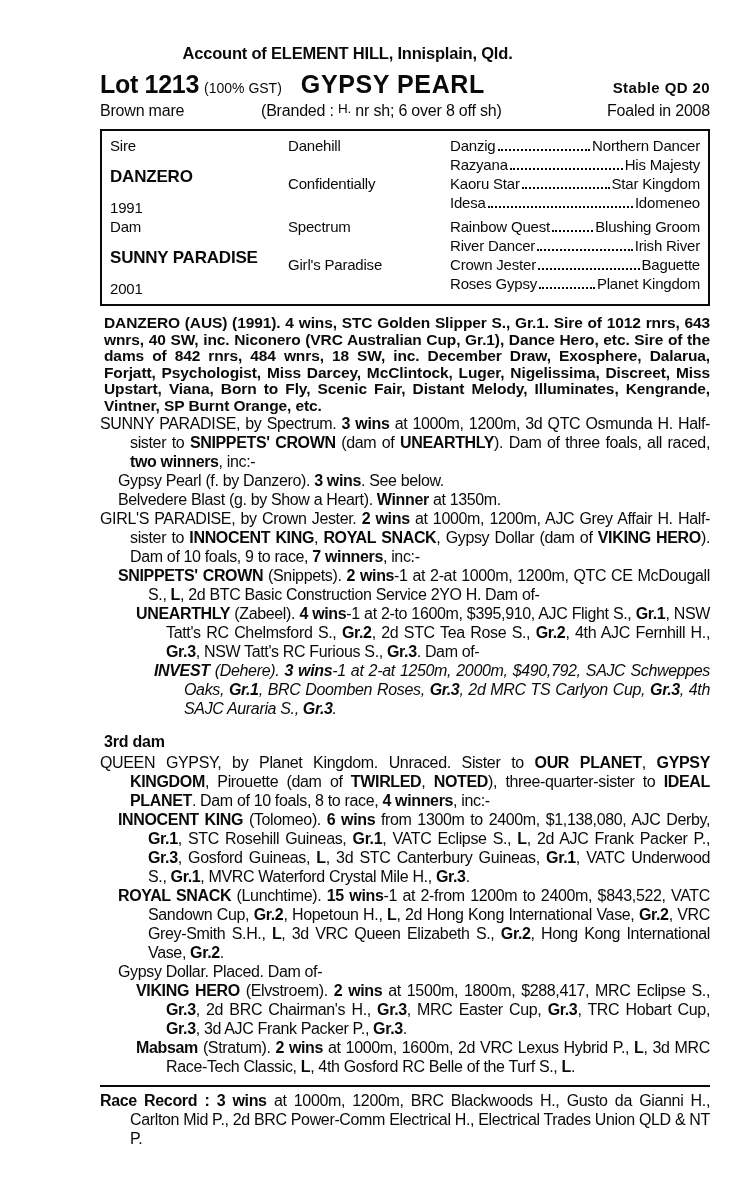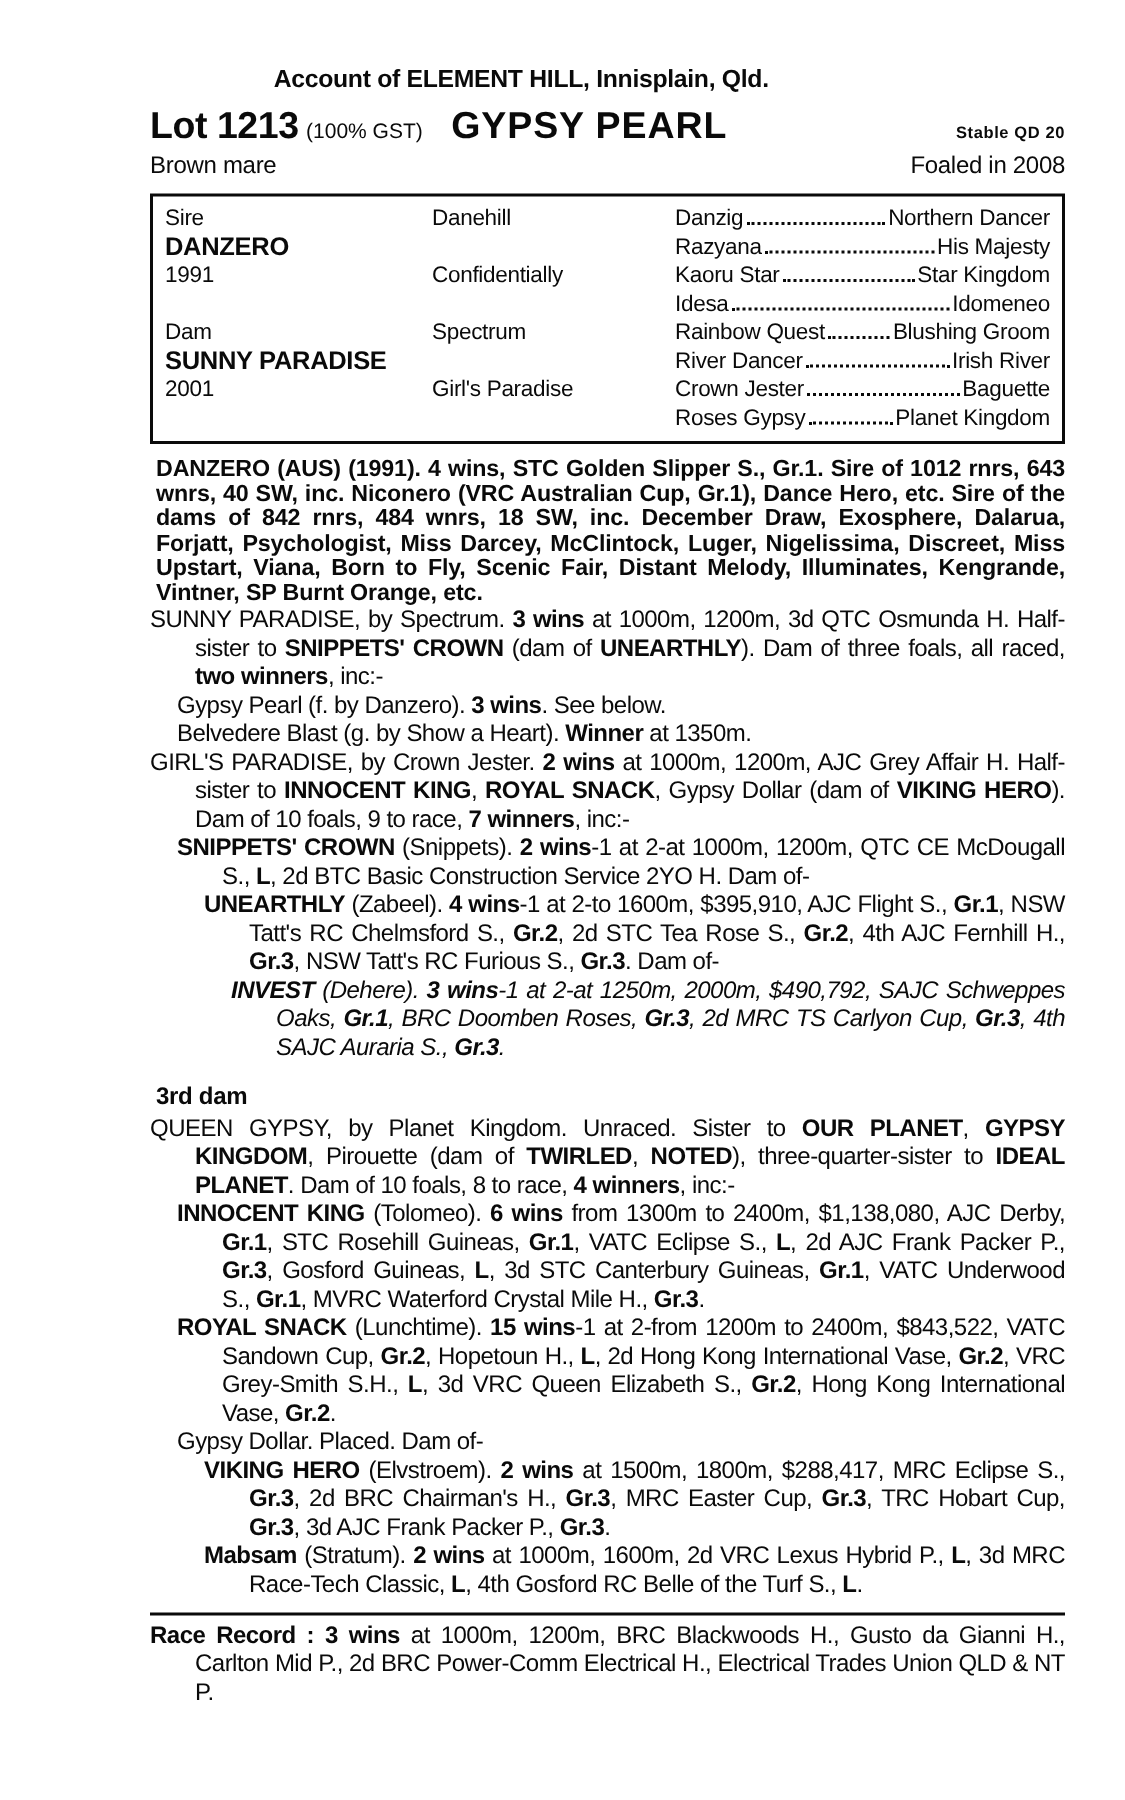--- a/index.html
+++ b/index.html
@@ -22,34 +22,34 @@
     font-weight: bold;
     font-size: 16.5px;
     letter-spacing: -0.2px;
     margin-bottom: 7px;
   }
   .titlebar { display: flex; align-items: baseline; }
   .lot   { font-weight: bold; font-size: 25px; letter-spacing: -0.3px; }
   .gst   { font-size: 14px; margin-left: 5px; }
   .horse { font-weight: bold; font-size: 25px; letter-spacing: 0.6px; margin-left: 19px; }
   .flexspacer { flex: 1; }
-  .stable { font-weight: bold; font-size: 11px; letter-spacing: 0.4px; }
+  .stable { font-weight: bold; font-size: 15px; letter-spacing: 0.4px; }
   .subbar { display: flex; align-items: baseline; font-size: 16px; margin-top: 3px; letter-spacing: -0.2px; }
   .sex { width: 161px; }
   .brandmark { font-size: 13.5px; position: relative; top: -3px; }
   
   .ped-table {
     border: 2px solid #0a0a0a;
     margin-top: 9px;
     padding: 5px 8px 6px 8px;
     font-size: 15px;
     letter-spacing: -0.2px;
   }
   .ped-half { display: flex; }
-  .ped-c1 { width: 178px; display: flex; flex-direction: column; }
+  .ped-c1 { width: 178px; display: flex; flex-direction: column; gap: 12px; }
   .ped-c2 { width: 162px; display: flex; flex-direction: column; }
   .ped-c3 { flex: 1; display: flex; flex-direction: column; }
   .ped-row { height: 19px; line-height: 19px; overflow: hidden; }
   .ped-name { font-weight: bold; font-size: 17px; letter-spacing: -0.2px; }
   .gp { display: flex; align-items: baseline; height: 19px; line-height: 19px; }
   .gp .dots { flex: 1; border-bottom: 2px dotted #0a0a0a; margin: 0 2px 4px 2px; min-width: 10px; }
   .gp .anc { white-space: nowrap; }
   
   .sire-para {
     margin-top: 9px;
@@ -85,20 +85,21 @@
   <div class="titlebar">
     <span class="lot">Lot 1213</span>
     <span class="gst">(100% GST)</span>
     <span class="horse">GYPSY PEARL</span>
     <span class="flexspacer"></span>
     <span class="stable">Stable QD 20</span>
   </div>
 
   <div class="subbar">
     <span class="sex">Brown mare</span>
+    <span class="brand"><span>(Branded : </span><span class="brandmark">H.</span><span> nr sh; 6 over 8 off sh)</span></span>
     <span class="flexspacer"></span>
     <span class="foaled">Foaled in 2008</span>
   </div>
 
   <div class="ped-table">
 
     <div class="ped-half">
       <div class="ped-c1">
         <div class="ped-row">Sire</div>
         <div class="ped-row ped-name">DANZERO</div>

